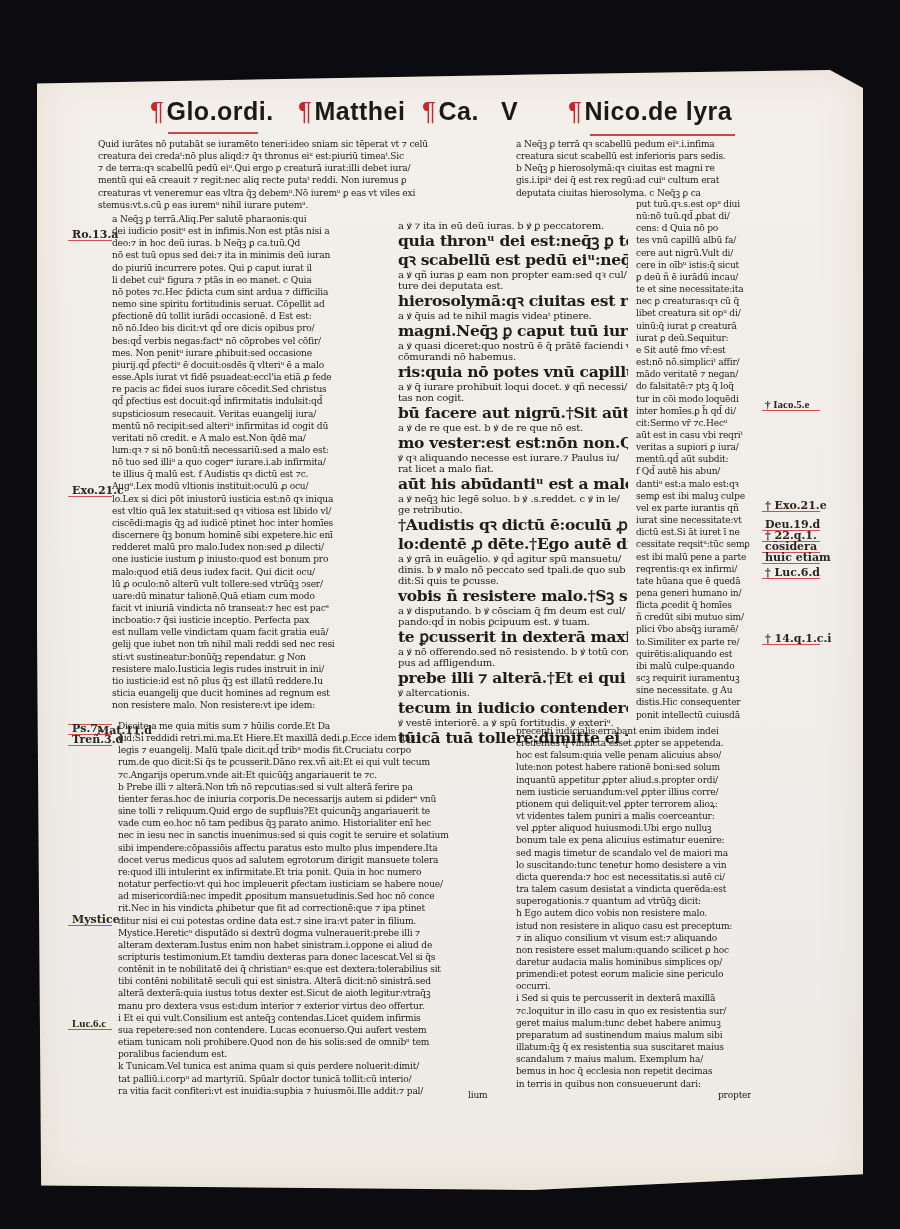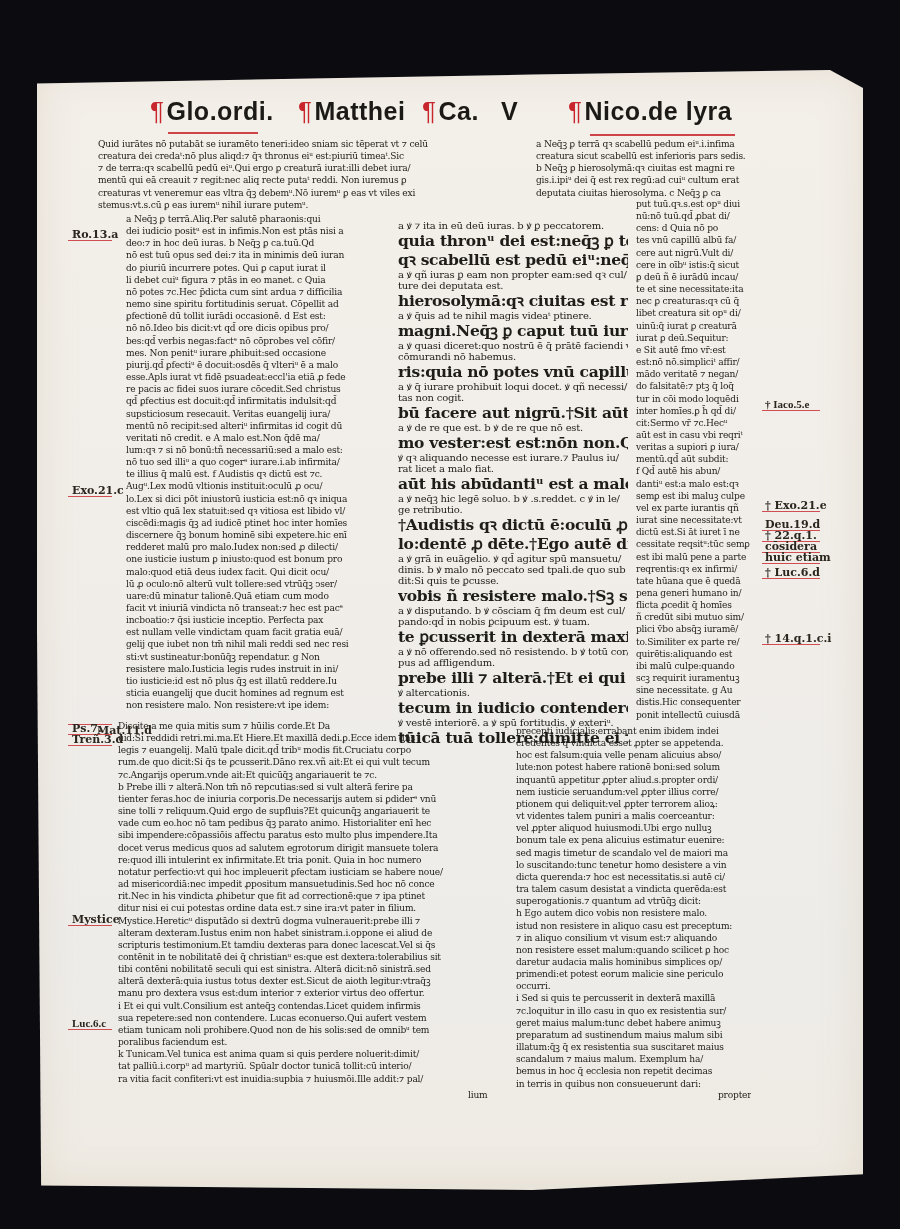--- a/index.html
+++ b/index.html
@@ -35,21 +35,21 @@
 
 <div class="col small" style="left:98px;top:138px;width:410px;" id="lt">
     <p>Quid iurātes nō putabāt se iuramēto teneri:ideo sniam sic tēperat vt ⁊ celū</p>
     <p>creatura dei credaᵗ:nō plus aliqd:⁊ q̄ꝛ thronus eiᵘ est:piuriū timeaᵗ.Sic</p>
     <p>⁊ de terra:qꝛ scabellū pedū eiᵘ.Qui ergo ꝑ creaturā iurat:illi debet iura/</p>
     <p>mentū qui eā creauit ⁊ regit:nec aliq recte putaᵗ reddi. Non iuremus ꝑ</p>
     <p>creaturas vt veneremur eas vltra q̄ꝫ debemᵘ.Nō iuremᵘ ꝑ eas vt viles exi</p>
     <p>stemus:vt.s.cū ꝑ eas iuremᵘ nihil iurare putemᵘ.</p>
   </div>
 
-<div class="col small" style="left:126px;top:213px;width:268px;" id="ln">
+<div class="col small" style="left:112px;top:213px;width:268px;" id="ln">
     <p>a  Neq̄ꝫ ꝑ terrā.Aliq.Per salutē pharaonis:qui</p>
     <p>dei iudicio positᵘ est in infimis.Non est ptās nisi a</p>
     <p>deo:⁊ in hoc deū iuras.  b  Neq̄ꝫ ꝑ ca.tuū.Qd</p>
     <p>nō est tuū opus sed dei:⁊ ita in minimis deū iuran</p>
     <p>do piuriū incurrere potes.  Qui ꝑ caput iurat il</p>
     <p>li debet cuiᵘ figura ⁊ ptās in eo manet.  c  Quia</p>
     <p>nō potes ⁊c.Hec p̄dicta cum sint ardua ⁊ difficilia</p>
     <p>nemo sine spiritu fortitudinis seruat.  Cōpellit ad</p>
     <p>ꝑfectionē dū tollit iurādi occasionē.  d  Est est:</p>
     <p>nō nō.Ideo bis dicit:vt qd̄ ore dicis opibus pro/</p>
@@ -89,20 +89,21 @@
 <div class="col small" style="left:118px;top:712px;width:392px;margin-top:8px;" id="lw">
     <p>Discite a me quia mitis sum ⁊ hūilis corde.Et Da</p>
     <p>uid:Si reddidi retri.mi.ma.Et Hiere.Et maxillā dedi.ꝑ.Ecce idem dn̄s</p>
     <p>legis ⁊ euangelij.  Malū tpale dicit.qd̄ tribᵘ modis fit.Cruciatu corpo</p>
     <p>rum.de quo dicit:Si q̄s te ꝑcusserit.Dāno rex.vñ ait:Et ei qui vult tecum</p>
     <p>⁊c.Angarijs operum.vnde ait:Et quicūq̄ꝫ angariauerit te ⁊c.</p>
     <p>b  Prebe illi ⁊ alterā.Non tm̄ nō repcutias:sed si vult alterā ferire pa</p>
     <p>tienter feras.hoc de iniuria corporis.De necessarijs autem si ꝑdiderᵉ vnū</p>
     <p>sine tolli ⁊ reliquum.Quid ergo de supfluis?Et quicunq̄ꝫ angariauerit te</p>
     <p>vade cum eo.hoc nō tam pedibus q̄ꝫ parato animo.  Historialiter enī hec</p>
+    <p>nec in iesu nec in sanctis inuenimus:sed si quis cogit te seruire et solatium</p>
     <p>sibi impendere:cōpassiōis affectu paratus esto multo plus impendere.Ita</p>
     <p>docet verus medicus quos ad salutem egrotorum dirigit mansuete tolera</p>
     <p>re:quod illi intulerint ex infirmitate.Et tria ponit.  Quia in hoc numero</p>
     <p>notatur perfectio:vt qui hoc impleuerit ꝑfectam iusticiam se habere noue/</p>
     <p>ad misericordiā:nec impedit ꝓpositum mansuetudinis.Sed hoc nō conce</p>
     <p>rit.Nec in his vindicta ꝓhibetur que fit ad correctionē:que ⁊ ipa ptinet</p>
     <p>ditur nisi ei cui potestas ordine data est.⁊ sine ira:vt pater in filium.</p>
     <p>Mystice.Hereticᵘ disputādo si dextrū dogma vulnerauerit:prebe illi ⁊</p>
     <p>alteram dexteram.Iustus enim non habet sinistram.i.oppone ei aliud de</p>
     <p>scripturis testimonium.Et tamdiu dexteras para donec lacescat.Vel si q̄s</p>
@@ -155,21 +156,21 @@
     <p class="t">te ꝑcusserit in dexterā maxillam:</p>
     <p class="g">a ꝟ nō offerendo.sed nō resistendo.  b ꝟ totū cor/</p>
     <p class="g">pus ad affligendum.</p>
     <p class="t">prebe illi ⁊ alterā.†Et ei qui vult</p>
     <p class="g">          ꝟ altercationis.</p>
     <p class="t">tecum in iudicio contendere:et</p>
     <p class="g"> ꝟ vestē interiorē.  a ꝟ spū fortitudis.  ꝟ exteriᵘ.</p>
     <p class="t">tūicā tuā tollere:dimitte ei ⁊ pal</p>
   </div>
 
-<div class="col small" style="left:536px;top:138px;width:255px;" id="rt">
+<div class="col small" style="left:516px;top:138px;width:255px;" id="rt">
     <p>a  Neq̄ꝫ ꝑ terrā qꝛ scabellū pedum eiᵘ.i.infima</p>
     <p>creatura sicut scabellū est inferioris pars sedis.</p>
     <p>b  Neq̄ꝫ ꝑ hierosolymā:qꝛ ciuitas est magni re</p>
     <p>gis.i.ipiᵘ dei q̄ est rex regū:ad cuiᵘ cultum erat</p>
     <p>deputata ciuitas hierosolyma.  c  Neq̄ꝫ ꝑ ca</p>
   </div>
 <div class="col small" style="left:636px;top:198px;width:135px;" id="rn">
     <p>put tuū.qꝛ.s.est opᵘ diui</p>
     <p>nū:nō tuū.qd̄ ꝓbat di/</p>
     <p>cens:  d  Quia nō po</p>

